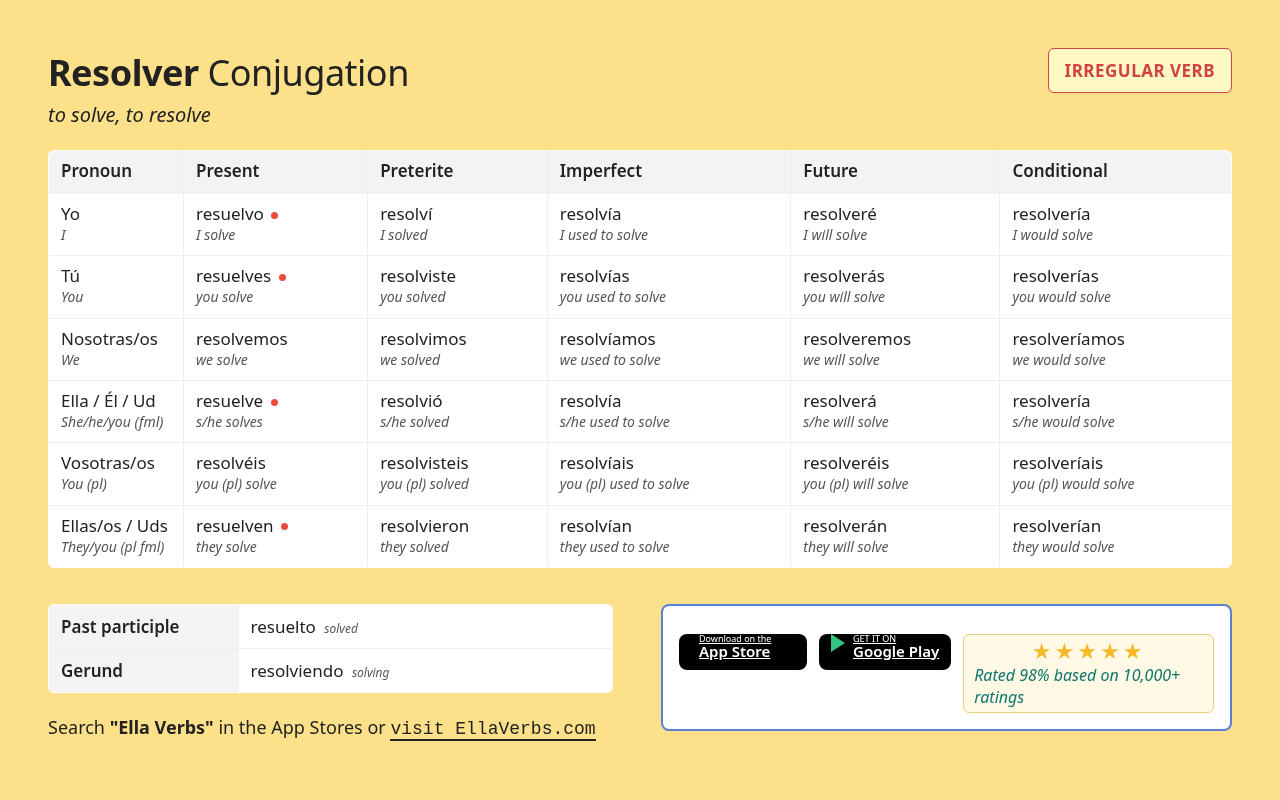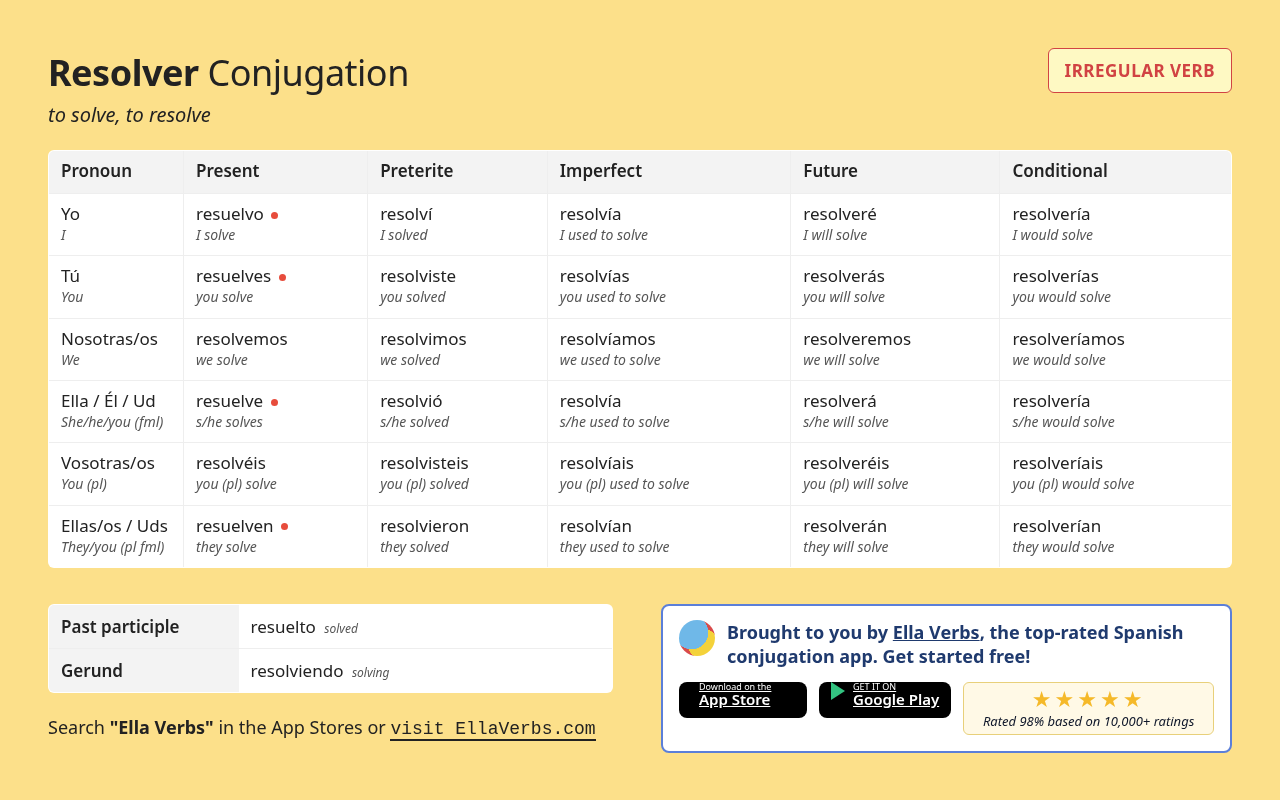--- a/index.html
+++ b/index.html
@@ -77,21 +77,21 @@
   .play-triangle {
     width: 0; height: 0; border-left: 14px solid #33c481;
     border-top: 9px solid transparent; border-bottom: 9px solid transparent;
   }
   .rating-box {
     flex: 1; border: 1px solid #e8d07a; background: #fff9e6; border-radius: 6px;
     display: flex; flex-direction: column; align-items: center; justify-content: center;
     padding: 4px 10px;
   }
   .stars { color: #f5b929; font-size: 22px; letter-spacing: 3px; line-height: 1; }
-  .rating-text { color: #0f172a; font-style: italic; font-size: 13px; margin-top: 3px; }
+  .rating-text { color: #0f766e; font-style: italic; font-size: 16px; margin-top: 3px; }
   th.col-pronoun { width: 135px; }
 </style>
 </head>
 <body>
 
 <div class="header-row">
   <div>
     <h1>
       <span class="bold">Resolver</span><span> Conjugation</span>
     </h1>
@@ -182,26 +182,20 @@
         </td>
       </tr>
     </tbody>
       </table>
     <div class="search-line">
       <span>Search </span><strong>"Ella Verbs"</strong><span> in the App Stores or </span><a href="#">visit EllaVerbs.com</a>
     </div>
   </div>
 
   <div class="promo">
-    <div class="promo-top">
-      <div class="app-icon"></div>
-      <div class="promo-text">
-        <span>Brought to you by </span><a href="#">Ella Verbs</a><span>, the top-rated Spanish conjugation app. Get started free!</span>
-      </div>
-    </div>
     <div class="promo-bottom">
       <a href="#" class="store-btn">
         <span class="store-icon"></span>
         <span>
           <div class="small">Download on the</div>
           <div class="big">App Store</div>
         </span>
       </a>
       <a href="#" class="store-btn">
         <span class="play-triangle"></span>

